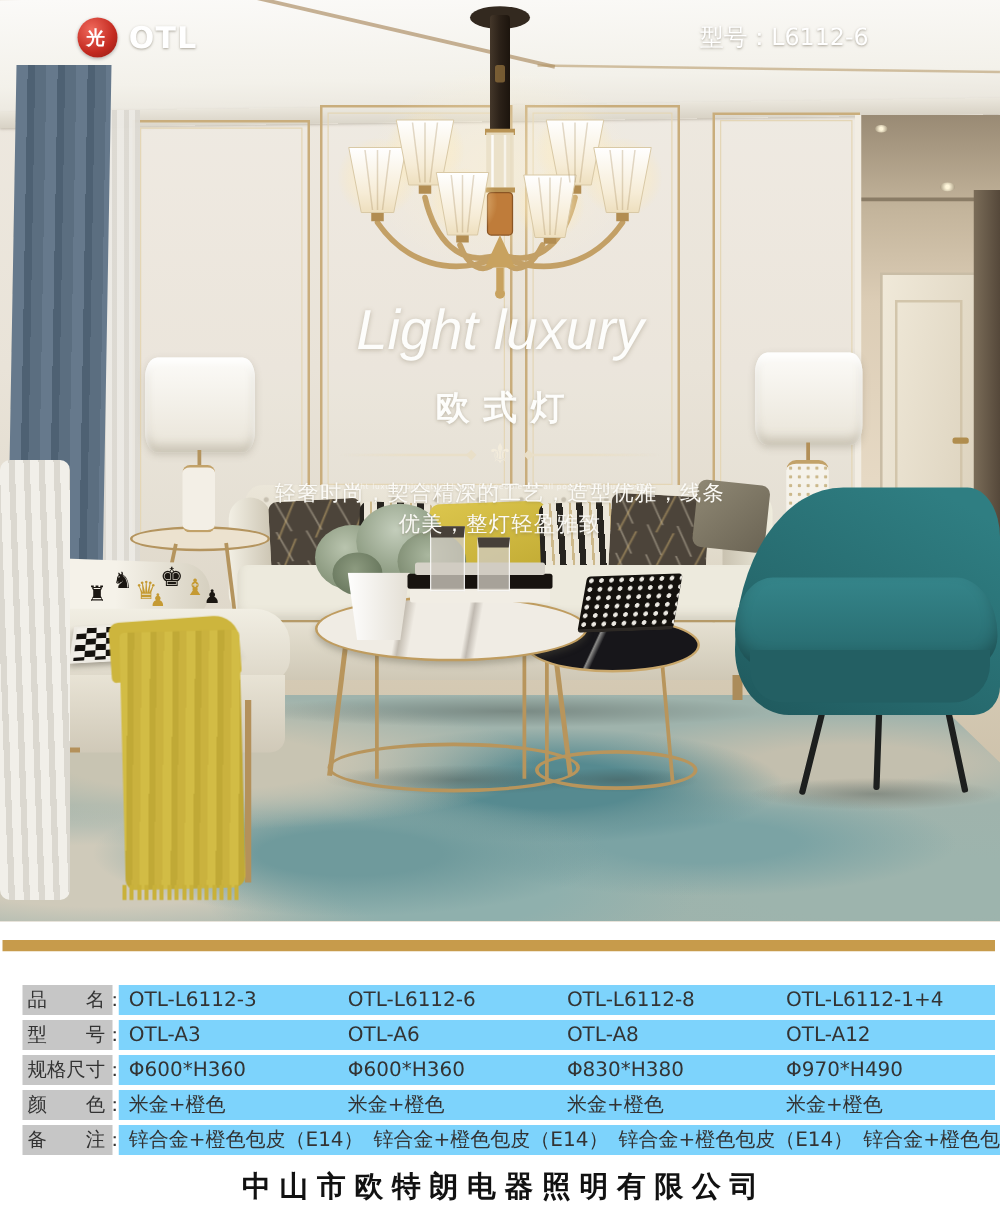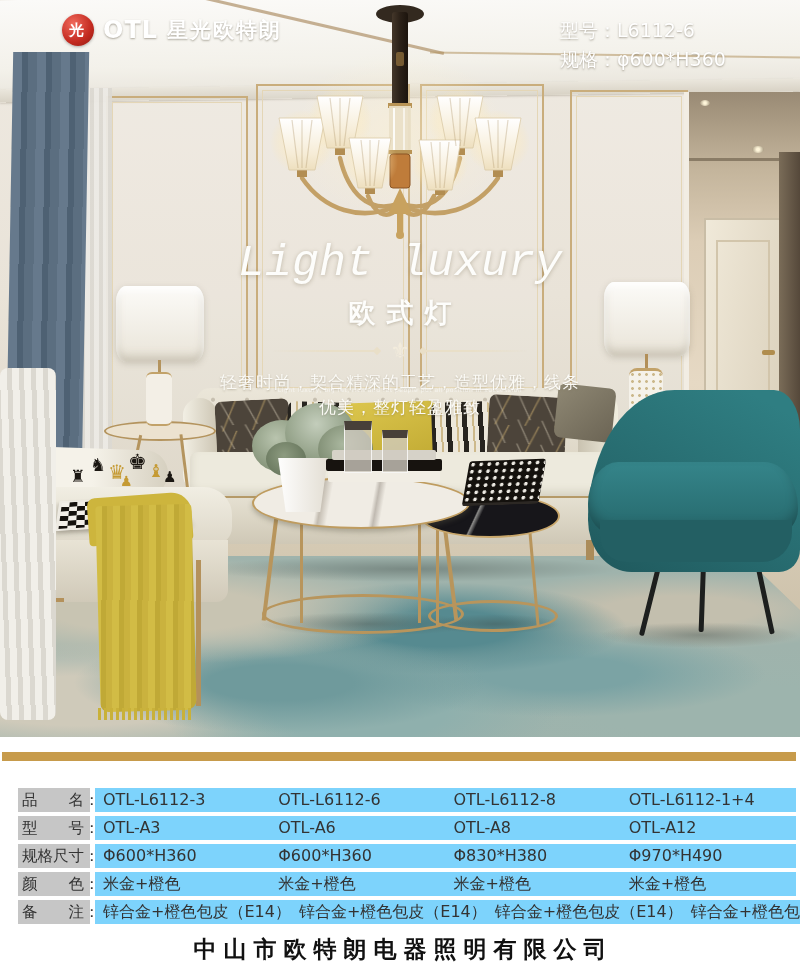--- a/index.html
+++ b/index.html
@@ -197,23 +197,23 @@
   
   .brand{position:absolute;left:62px;top:14px;display:flex;align-items:center;gap:9px;color:#fff;}
   .logo-ball{width:32px;height:32px;border-radius:50%;position:relative;
              background:radial-gradient(circle at 35% 30%,#f0695c,#c32a20 60%,#8e1a13);box-shadow:0 1px 3px rgba(0,0,0,.3);}
   .logo-ball span{position:absolute;left:7px;top:7px;font-size:15px;font-weight:bold;color:#fff;}
   .brand-otl{font-size:24px;font-weight:800;letter-spacing:1px;text-shadow:0 1px 2px rgba(80,70,50,.45);}
   .brand-cn{font-size:21px;font-weight:600;letter-spacing:2px;text-shadow:0 1px 2px rgba(80,70,50,.45);}
   .model-info{position:absolute;left:560px;top:16px;color:#fff;font-size:19px;line-height:1.55;
               text-shadow:0 1px 2px rgba(90,80,60,.5);}
   .hero{position:absolute;left:0;top:238px;width:800px;text-align:center;color:#fdfdfb;}
-  .hero-en{font-family:Liberation Mono, monospace;font-style:italic;font-size:45px;
+  .hero-en{font-family:Liberation Sans, sans-serif;font-style:italic;font-size:45px;
            text-shadow:0 1px 4px rgba(120,110,85,.4);}
-  .hero-cn{margin-top:6px;font-size:27px;letter-spacing:11px;text-indent:11px;font-weight:600;
+  .hero-cn{margin-top:18px;font-size:27px;letter-spacing:11px;text-indent:11px;font-weight:600;
            text-shadow:0 1px 3px rgba(120,110,85,.4);text-align:center;}
   .ornament{margin-top:9px;display:flex;align-items:center;justify-content:center;gap:10px;color:#f3ecdc;}
   .orn-line{width:108px;height:2px;background:linear-gradient(90deg,transparent,#e9dfc8,#e9dfc8);position:relative;}
   .orn-line.r{background:linear-gradient(270deg,transparent,#e9dfc8,#e9dfc8);}
   .orn-line::after{content:"";position:absolute;width:6px;height:6px;background:#e9dfc8;top:-2px;transform:rotate(45deg);}
   .orn-line.l::after{right:0;} .orn-line.r::after{left:0;}
   .fleur{font-size:22px;line-height:1;}
   .hero-desc{margin-top:8px;font-size:17px;line-height:1.45;letter-spacing:1px;color:#fbfaf6;
              text-shadow:0 1px 2px rgba(120,110,85,.4);}
   .watermark{position:absolute;left:0;top:386px;width:800px;text-align:center;font-size:6px;
@@ -414,25 +414,23 @@
       </g>
     </svg>
 
     <div class="sheer-front"></div>
 
     <div class="brand">
       <div class="logo-ball">
           <span>光</span>
         </div>
       <span class="brand-otl">OTL</span>
-      <span class="brand-cn">星光欧特朗</span>
     </div>
     <div class="model-info">
       <div><span>型号：</span><span>L6112-6</span></div>
-      <div><span>规格：</span><span>φ600*H360</span></div>
     </div>
 
     <div class="hero">
       <div class="hero-en">Light luxury</div>
       <div class="hero-cn">欧式灯</div>
       <div class="ornament">
         <div class="orn-line l"></div>
         <span class="fleur">⚜</span>
         <div class="orn-line r"></div>
       </div>

